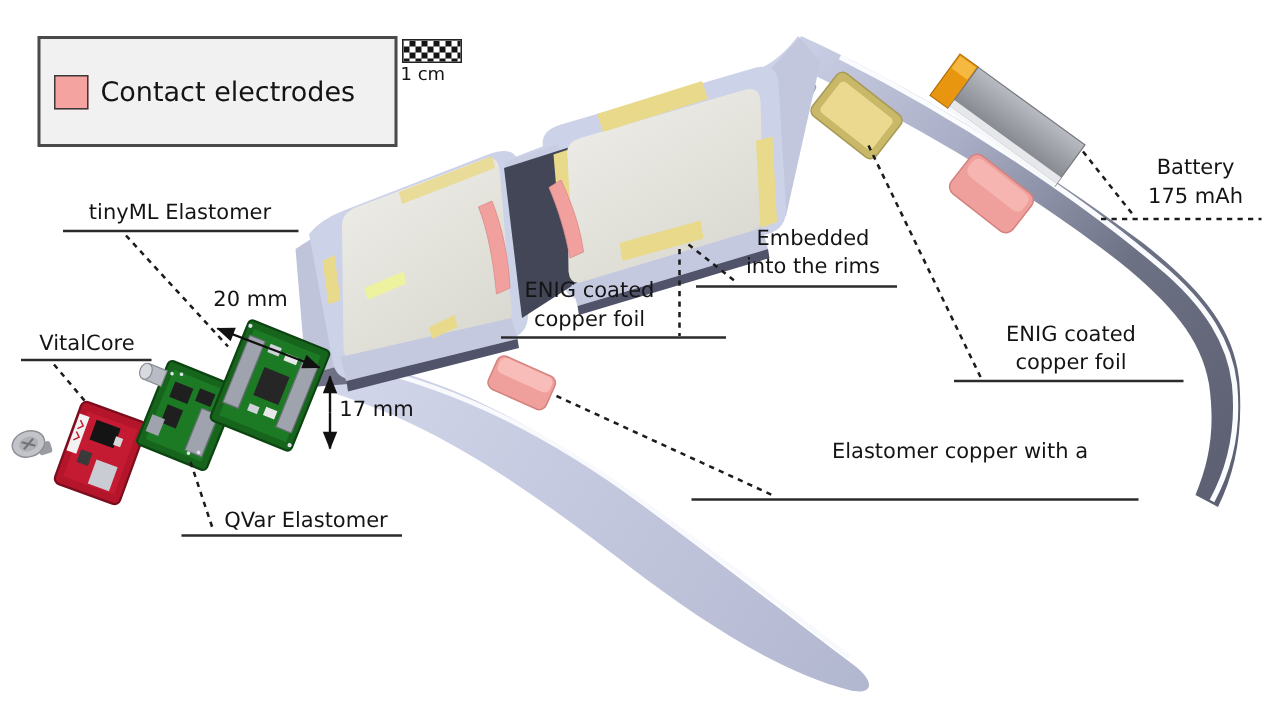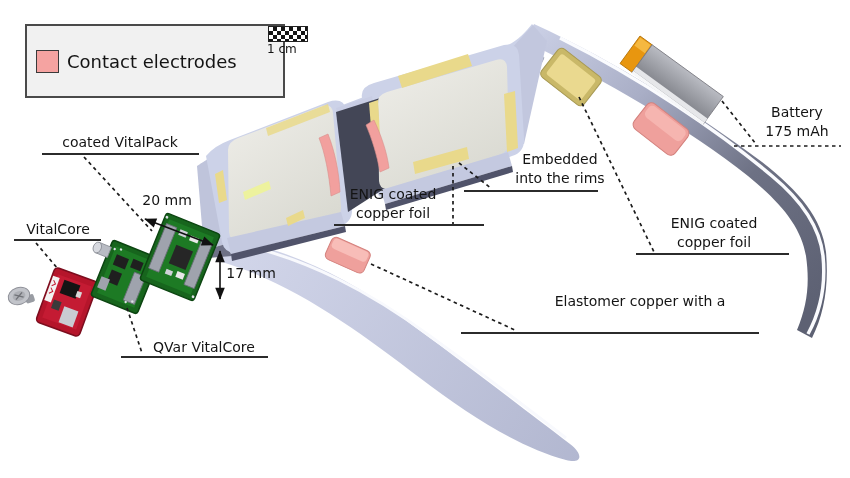--- a/index.html
+++ b/index.html
@@ -10,21 +10,21 @@
     color:#141414;
   }
   #fig-svg{position:absolute;left:0;top:0;z-index:1;}
   .lbl{
     position:absolute;z-index:3;white-space:nowrap;
     font-size:14px;line-height:19px;color:#141414;text-align:center;
     transform:translateX(-50%);
   }
   .lbl .ln{display:block;}
   .legend{
-    position:absolute;left:25px;top:24px;width:260px;height:74px;z-index:3;
+    position:absolute;left:25px;top:24px;width:240px;height:74px;z-index:3;
     background:#f1f1f1;border:2px solid #4a4a4a;box-sizing:border-box;
     display:flex;flex-direction:column;justify-content:space-evenly;padding:0 0 0 9px;
   }
   .legend-row{display:flex;align-items:center;gap:8px;}
   .swatch{width:23px;height:23px;border:1.5px solid #3a3a3a;box-sizing:border-box;flex:0 0 auto;}
   .swatch.contact{background:#f5a3a1;}
   .swatch.contactless{background:#e9d98b;}
   .legend-row span{font-size:18px;}
   .checker{
     position:absolute;left:268px;top:26px;width:40px;height:16px;z-index:3;
@@ -228,33 +228,33 @@
 <div class="legend">
   <div class="legend-row">
     <div class="swatch contact"></div>
     <span>Contact electrodes</span>
   </div>
 </div>
 
 <div class="checker"></div>
 <div class="scale-text">1 cm</div>
 
-<div class="lbl" style="left:120px;top:133px;">coated VitalPack</div>
+<div class="lbl" style="left:120px;top:133px;">tinyML Elastomer</div>
 <div class="lbl" style="left:58px;top:220px;">VitalCore</div>
-<div class="lbl" style="left:204px;top:338px;">QVar VitalCore</div>
+<div class="lbl" style="left:204px;top:338px;">QVar Elastomer</div>
 
 <div class="lbl" style="left:167px;top:191px;">20 mm</div>
 <div class="lbl" style="left:251px;top:264px;">17 mm</div>
 
 <div class="lbl" style="left:393px;top:185px;">
   <span class="ln">ENIG coated</span>
   <span class="ln">copper foil</span>
 </div>
 
-<div class="lbl" style="left:560px;top:150px;">
+<div class="lbl" style="left:542px;top:150px;">
   <span class="ln">Embedded</span>
   <span class="ln">into the rims</span>
 </div>
 
 <div class="lbl" style="left:714px;top:214px;">
   <span class="ln">ENIG coated</span>
   <span class="ln">copper foil</span>
 </div>
 
 <div class="lbl" style="left:640px;top:292px;">

